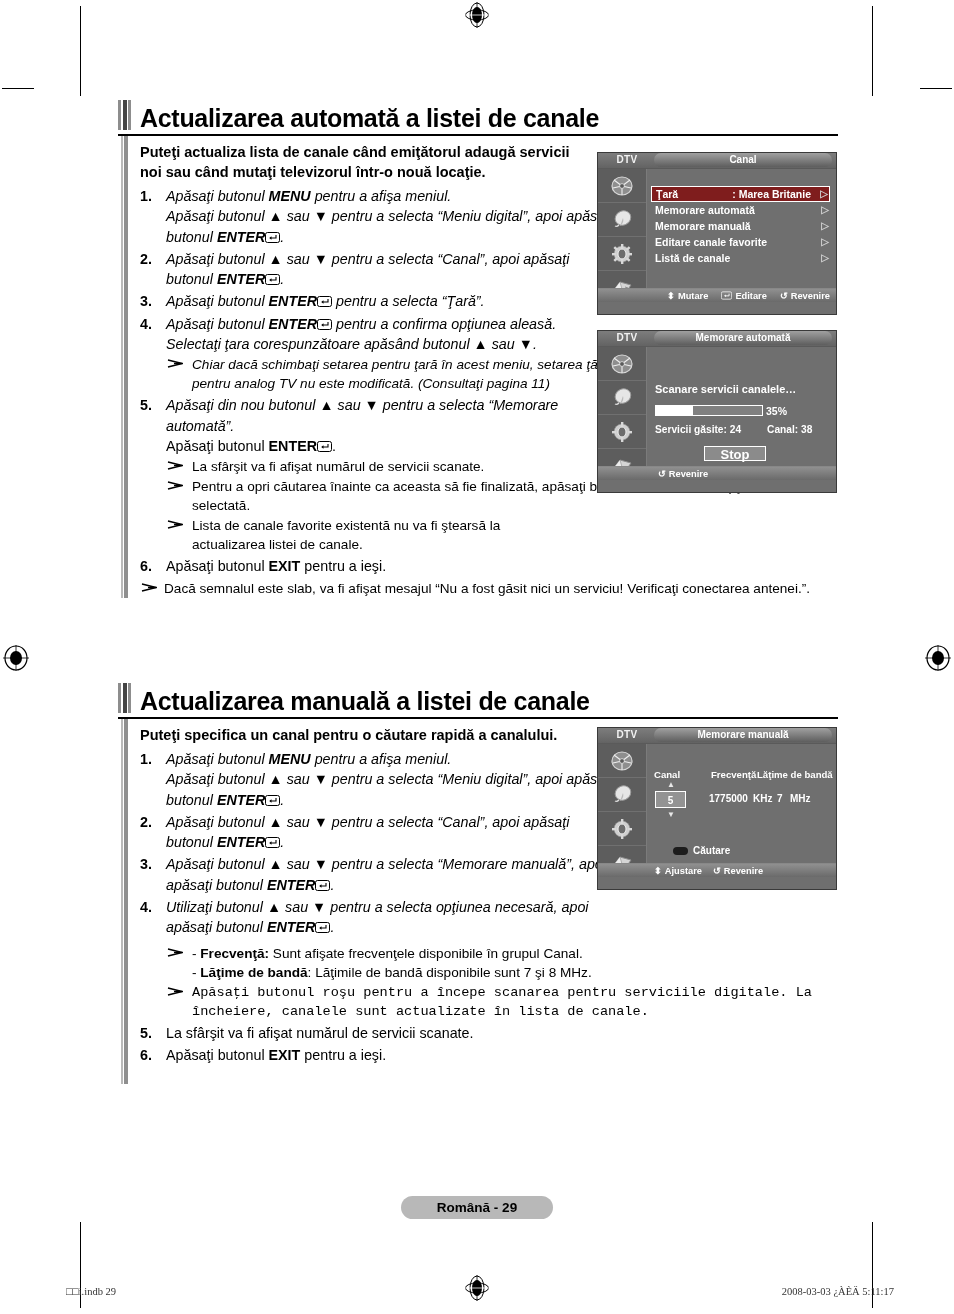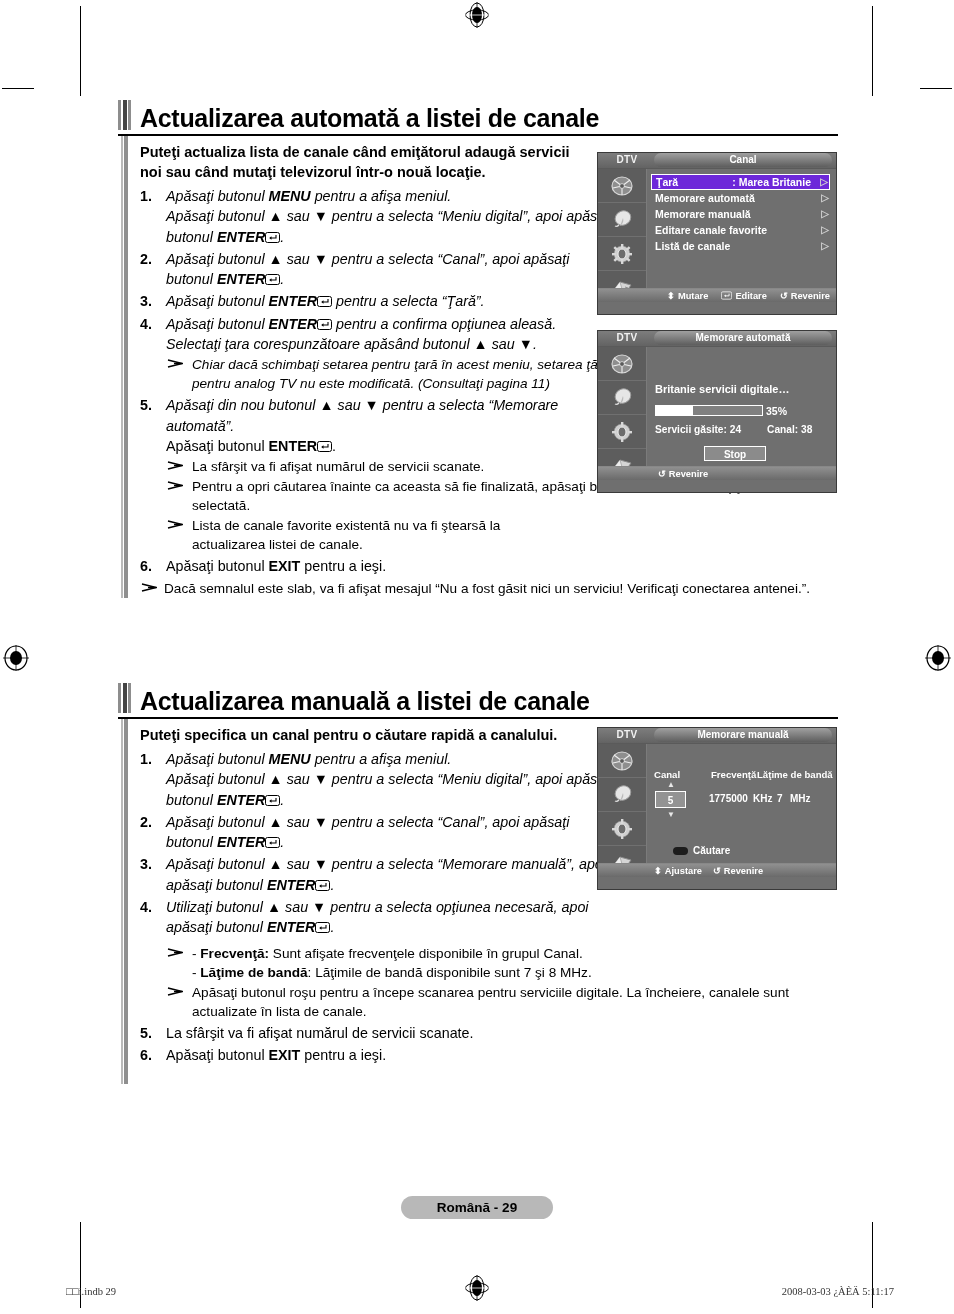--- a/index.html
+++ b/index.html
@@ -229,21 +229,22 @@
     margin: 0 6px 0 4px;
     font-size: 10.5px;
     font-weight: bold;
     color: #ffffff;
     padding-left: 4px;
   }
   .menu-row.selected {
     border: 1px solid #ffffff;
     height: 14px;
     line-height: 14px;
-    background: #6d28d9;
+    background: #7f1d1d;
+    margin-top: 12px;
   }
   .menu-row .val {
     position: absolute;
     right: 18px;
     top: 0;
   }
   .menu-row .chev {
     position: absolute;
     right: 1px;
     top: 0;
@@ -306,21 +307,21 @@
     font-size: 10.2px;
     font-weight: bold;
   }
   .scan-stats .gap { display: inline-block; width: 26px; }
   .stop-btn {
     position: absolute;
     left: 57px; top: 99px;
     width: 62px; height: 15px;
     line-height: 15px;
     text-align: center;
-    font-size: 10px;
+    font-size: 13px;
     font-weight: bold;
     color: #ffffff;
     background: #8b8b8b;
     border: 1px solid #ffffff;
     box-sizing: border-box;
   }
 
   
   .ms-headers {
     position: absolute;
@@ -611,21 +612,21 @@
                 </svg>.</div>
             <div class="notes" style="margin-top:6px;">
               <div class="note" style="max-width:690px;">
                 <svg class="arrow-ico" viewBox="0 0 18 13">
                     <path d="M1 3 L15 6.5 L1 10" fill="none" stroke="#000" stroke-width="1.4"></path>
                     <path d="M7 6.5 H16" stroke="#000" stroke-width="1.4"></path>
                   </svg>
                 <span class="sub">- <b>Frecvenţă:</b> Sunt afişate frecvenţele disponibile în grupul Canal.</span>
                 <span class="sub">- <b>Lăţime de bandă</b>: Lăţimile de bandă disponibile sunt 7 şi 8 MHz.</span>
               </div>
-              <div class="note" style="max-width:700px;">
+              <div class="note" style="max-width:700px;font-family:Liberation Mono, monospace;">
                 <svg class="arrow-ico" viewBox="0 0 18 13">
                     <path d="M1 3 L15 6.5 L1 10" fill="none" stroke="#000" stroke-width="1.4"></path>
                     <path d="M7 6.5 H16" stroke="#000" stroke-width="1.4"></path>
                   </svg>
                 <span>Apăsaţi butonul roşu pentru a începe scanarea pentru serviciile digitale. La încheiere, canalele sunt actualizate în lista de canale.</span>
               </div>
             </div>
           </div>
         </li>
 
@@ -769,21 +770,21 @@
           </svg>
         </div>
         <div class="osd-ico-cell">
           <svg width="26" height="20" viewBox="0 0 26 20">
             <path d="M4 13 L11 4 L22 7 L15 17 Z" fill="#d5d5d5" stroke="#8c8c8c"></path>
             <path d="M11 4 L13 11 L4 13" fill="#ededed" stroke="#9a9a9a" stroke-width="0.7"></path>
           </svg>
         </div>
       </div>
       <div class="osd-content">
-        <div class="scan-title">Britanie servicii digitale…</div>
+        <div class="scan-title">Scanare servicii canalele…</div>
         <div class="progress-wrap">
           <div class="progress-track">
             <div class="progress-fill" id="scan-fill" style="width: 35%;"></div>
           </div>
           <div class="progress-pct">35%</div>
         </div>
         <div class="scan-stats">
           <span>Servicii găsite: 24</span><span class="gap"></span><span>Canal: 38</span>
         </div>
         <div class="stop-btn">Stop</div>

